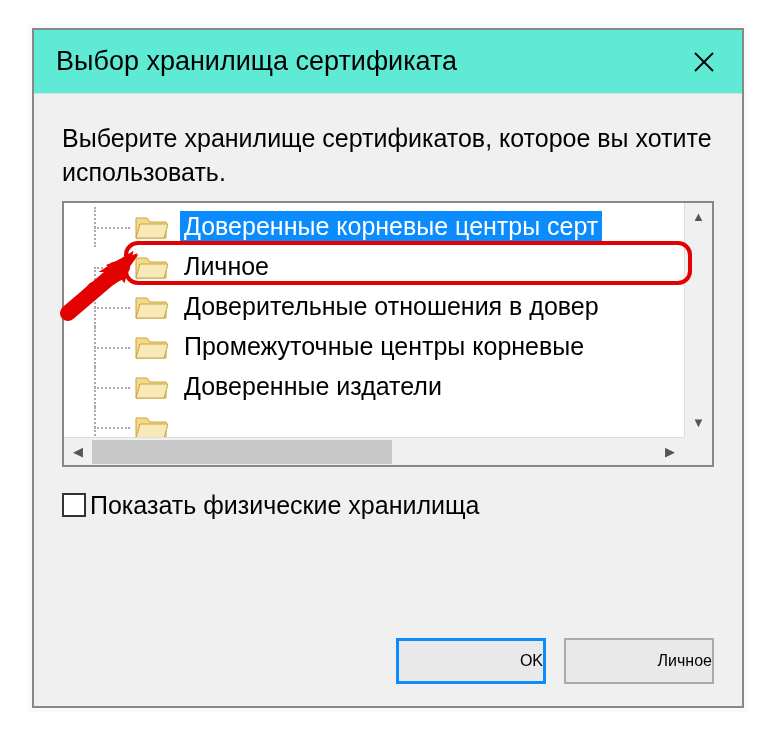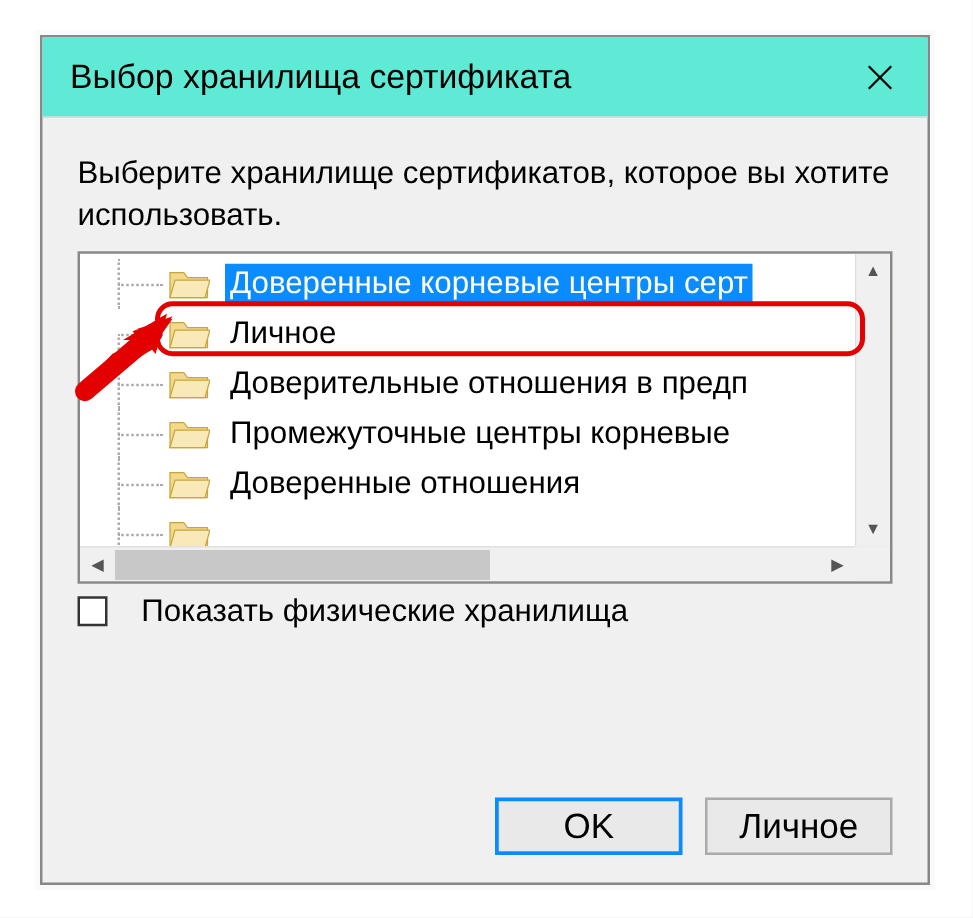--- a/index.html
+++ b/index.html
@@ -156,24 +156,24 @@
   .h-scrollbar .arrow-left { left:0; }
   .h-scrollbar .arrow-right { right:28px; }
   .h-scrollbar .thumb {
     position:absolute; left:28px; top:2px; height:24px; width:300px;
     background:#c8c8c8;
   }
   .corner {
     position:absolute; right:0; bottom:0; width:28px; height:28px; background:#f0f0f0;
   }
   .checkbox-row {
-    margin-top: 8px;
-    display: flex;
-    align-items: center;
-    gap: 27px;
+    margin-top: 24px;
+    display: flex;
+    align-items: center;
+    gap: 4px;
   }
   .checkbox {
     width: 24px;
     height: 24px;
     border: 2px solid #333;
     background: #fff;
   }
   .checkbox-label {
     font-size: 25px;
     color: #000;
@@ -181,26 +181,26 @@
   .button-row {
     position: absolute;
     bottom: 22px;
     right: 28px;
     display: flex;
     gap: 18px;
   }
   .btn {
     min-width: 150px;
     height: 46px;
-    font-size: 28px;
+    font-size: 16px;
     background: #e9e9e9;
     border: 2px solid #aaa;
     display: flex;
     align-items: center;
-    justify-content: center;
+    justify-content: flex-end;
     cursor: pointer;
   }
   .btn.default {
     border: 3px solid #0a8cff;
     background: #e9e9e9;
   }
 </style>
 </head>
 <body>
 
@@ -247,21 +247,21 @@
               </div>
               <div class="tree-item">
                 <div class="dots">
                   <div class="dots-v"></div>
                   <div class="dots-h"></div>
                 </div>
                 <span class="folder-icon"><svg viewBox="0 0 34 26" width="34" height="26">
   <path d="M 2 6 L 2 24 L 32 24 L 32 8 L 16 8 L 13 4 L 2 4 Z" fill="#f3d98a" stroke="#c9a53e" stroke-width="1"></path>
   <path d="M 2 24 L 6 10 L 34 10 L 30 24 Z" fill="#f9e9b8" stroke="#c9a53e" stroke-width="1"></path>
 </svg></span>
-                <span class="label">Доверительные отношения в предп</span>
+                <span class="label">Доверительные отношения в довер</span>
               </div>
               <div class="tree-item">
                 <div class="dots">
                   <div class="dots-v"></div>
                   <div class="dots-h"></div>
                 </div>
                 <span class="folder-icon"><svg viewBox="0 0 34 26" width="34" height="26">
   <path d="M 2 6 L 2 24 L 32 24 L 32 8 L 16 8 L 13 4 L 2 4 Z" fill="#f3d98a" stroke="#c9a53e" stroke-width="1"></path>
   <path d="M 2 24 L 6 10 L 34 10 L 30 24 Z" fill="#f9e9b8" stroke="#c9a53e" stroke-width="1"></path>
 </svg></span>
@@ -269,21 +269,21 @@
               </div>
               <div class="tree-item">
                 <div class="dots">
                   <div class="dots-v"></div>
                   <div class="dots-h"></div>
                 </div>
                 <span class="folder-icon"><svg viewBox="0 0 34 26" width="34" height="26">
   <path d="M 2 6 L 2 24 L 32 24 L 32 8 L 16 8 L 13 4 L 2 4 Z" fill="#f3d98a" stroke="#c9a53e" stroke-width="1"></path>
   <path d="M 2 24 L 6 10 L 34 10 L 30 24 Z" fill="#f9e9b8" stroke="#c9a53e" stroke-width="1"></path>
 </svg></span>
-                <span class="label">Доверенные отношения</span>
+                <span class="label">Доверенные издатели</span>
               </div>
               <div class="tree-item">
                 <div class="dots">
                   <div class="dots-v"></div>
                   <div class="dots-h"></div>
                 </div>
                 <span class="folder-icon"><svg viewBox="0 0 34 26" width="34" height="26">
   <path d="M 2 6 L 2 24 L 32 24 L 32 8 L 16 8 L 13 4 L 2 4 Z" fill="#f3d98a" stroke="#c9a53e" stroke-width="1"></path>
   <path d="M 2 24 L 6 10 L 34 10 L 30 24 Z" fill="#f9e9b8" stroke="#c9a53e" stroke-width="1"></path>
 </svg></span>

